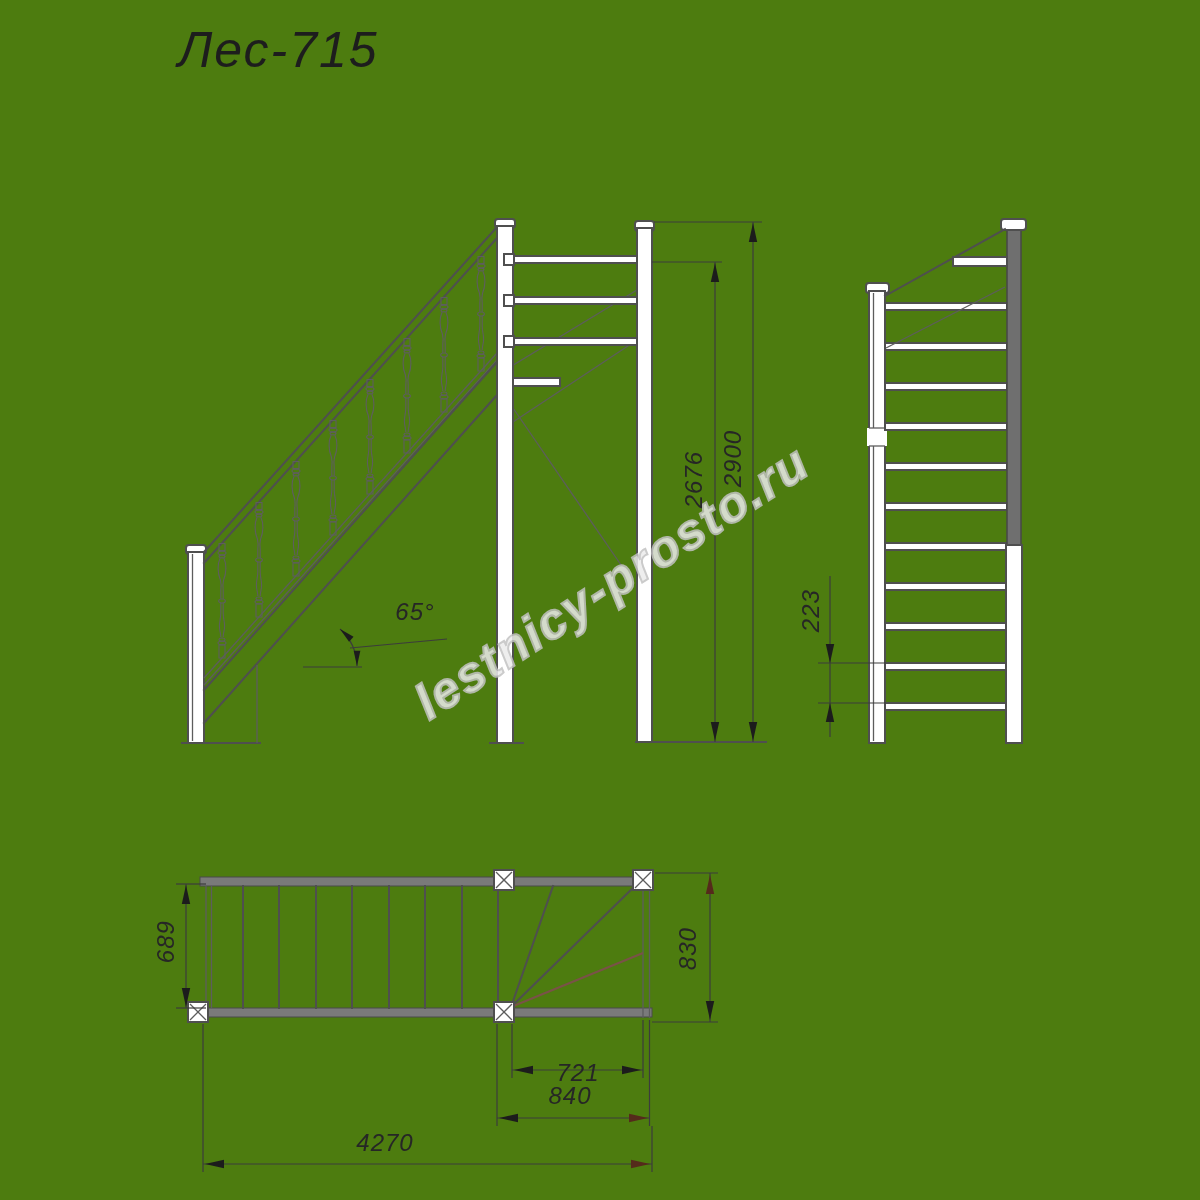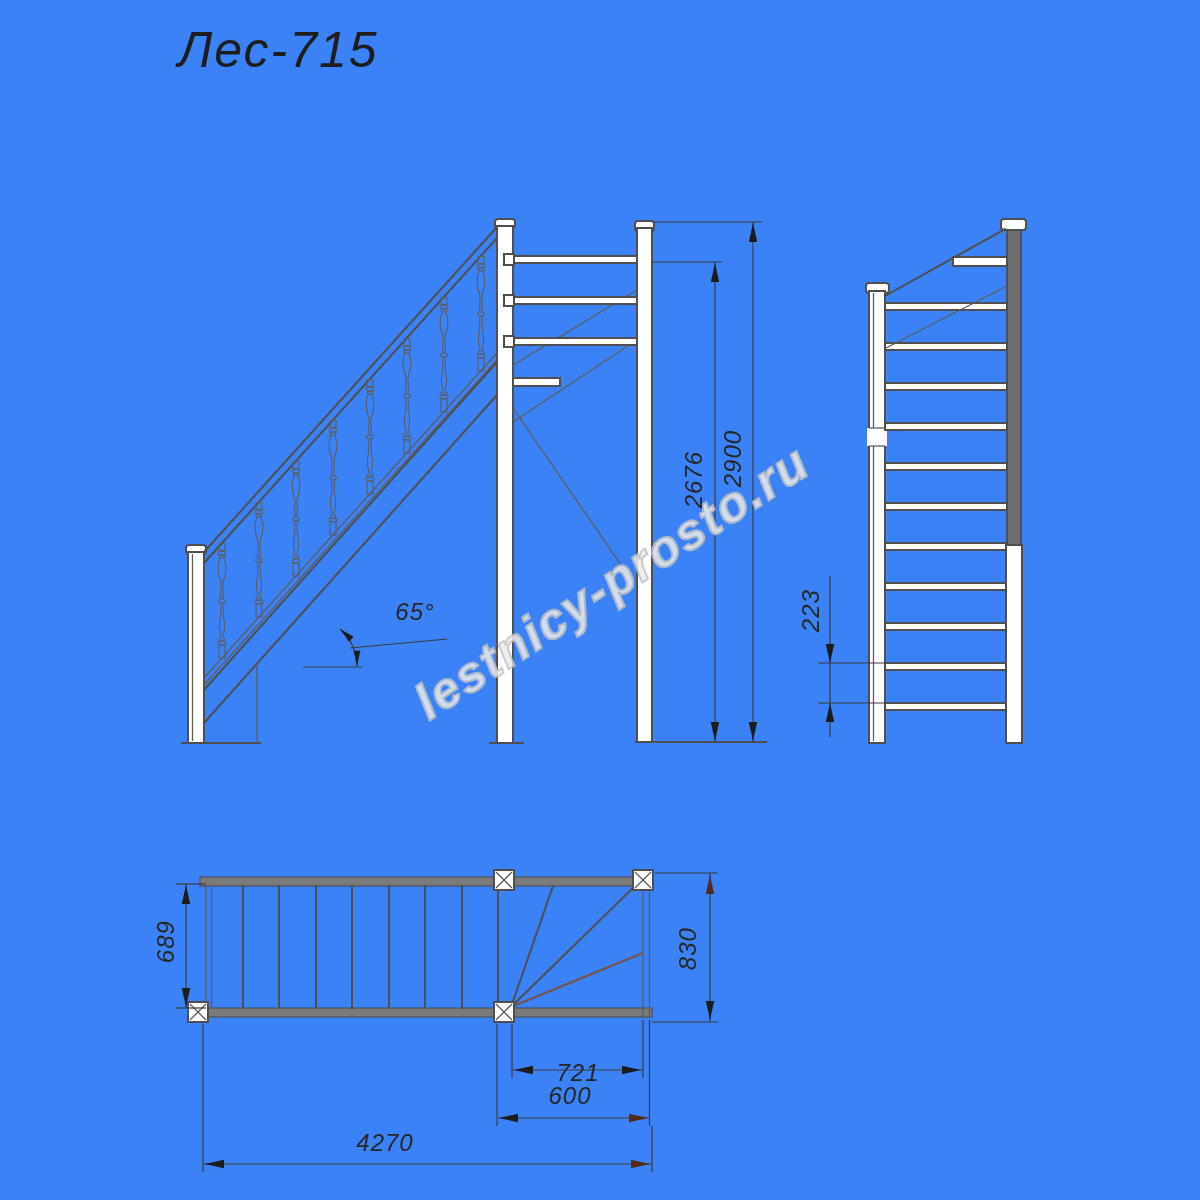--- a/index.html
+++ b/index.html
@@ -1,16 +1,16 @@
 <!DOCTYPE html>
 <html><head>
 <meta charset="utf-8">
 <style>
   html,body{margin:0;padding:0;background:#ffffff;}
-  #page{position:relative;width:1200px;height:1200px;background:#3b82f6;overflow:hidden;
+  #page{position:relative;width:1200px;height:1200px;background:#4d7c0f;overflow:hidden;
         font-family:"Liberation Sans",sans-serif;}
   svg{position:absolute;left:0;top:0;}
   .t{position:absolute;font-family:"Liberation Sans",sans-serif;font-style:italic;
      color:#262626;white-space:nowrap;line-height:1.05;}
   .dimtxt{font-size:24px;letter-spacing:1px;text-align:center;}
   .vert{transform:rotate(-90deg);}
   .title{left:178px;top:24px;font-size:50px;letter-spacing:2px;color:#1d1d1d;}
   .wm{left:352px;top:556px;width:520px;text-align:center;font-size:50px;font-weight:bold;
       letter-spacing:2px;color:#ececec;-webkit-text-stroke:2px #c2c2c2;
       transform:rotate(-33deg);opacity:.85;}
@@ -261,16 +261,16 @@
 
 <div class="t dimtxt vert" style="left:649px;top:467px;width:90px;">2676</div>
 <div class="t dimtxt vert" style="left:688px;top:446px;width:90px;">2900</div>
 <div class="t dimtxt" style="left:375px;top:599px;width:80px;">65°</div>
 
 <div class="t dimtxt vert" style="left:771px;top:598px;width:80px;">223</div>
 
 <div class="t dimtxt vert" style="left:126px;top:929px;width:80px;">689</div>
 <div class="t dimtxt vert" style="left:648px;top:936px;width:80px;">830</div>
 <div class="t dimtxt" style="left:533px;top:1060px;width:90px;">721</div>
-<div class="t dimtxt" style="left:525px;top:1083px;width:90px;">600</div>
+<div class="t dimtxt" style="left:525px;top:1083px;width:90px;">840</div>
 <div class="t dimtxt" style="left:330px;top:1130px;width:110px;">4270</div>
 
 </div>
 
 </body></html>

